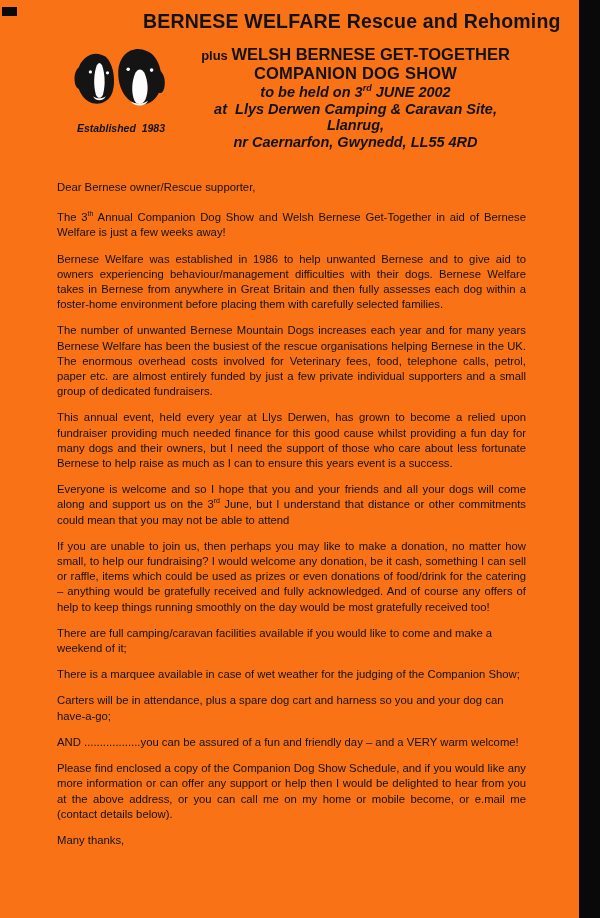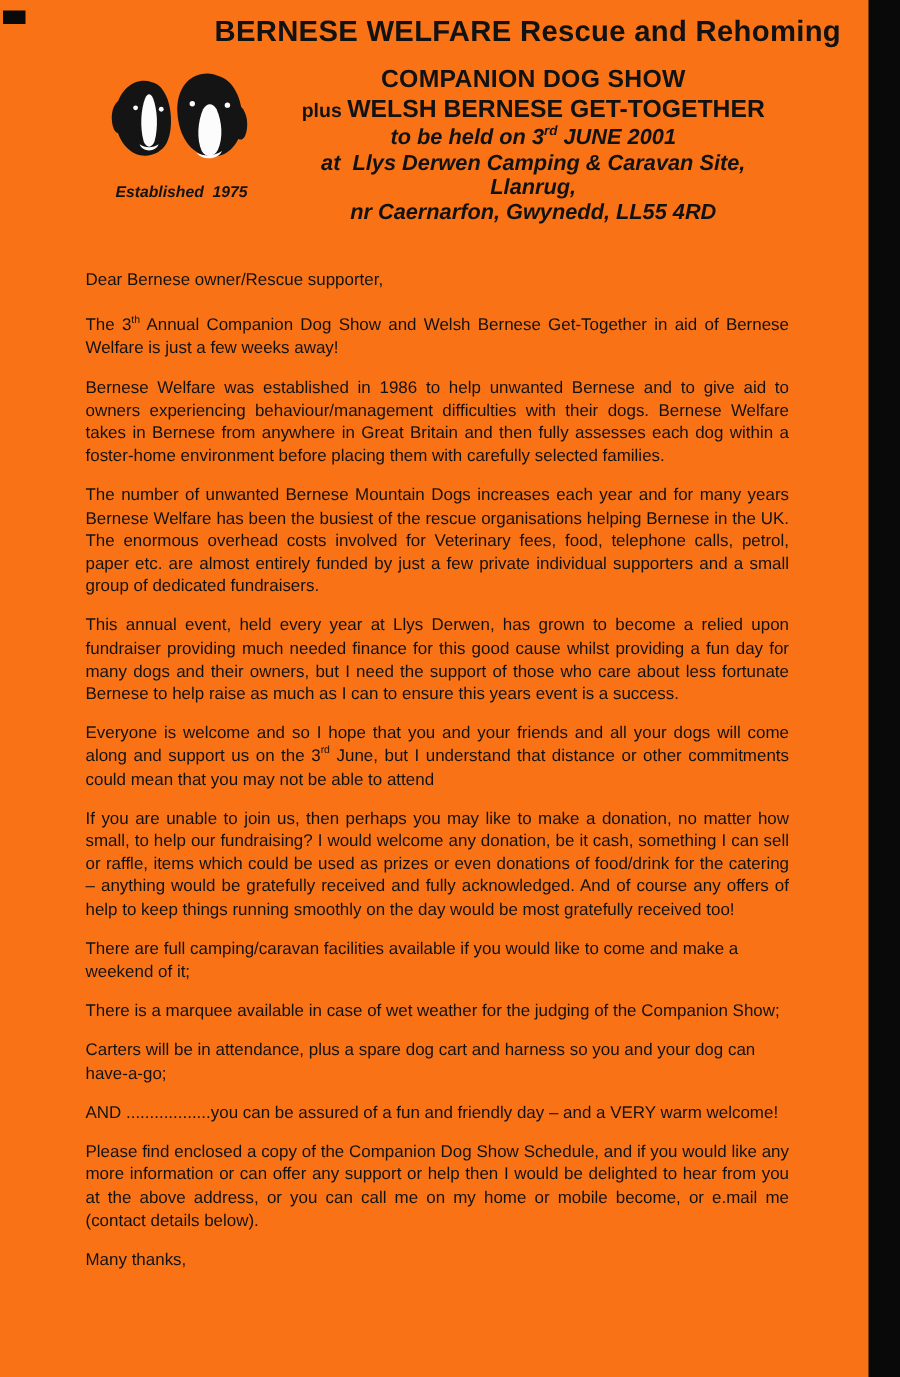--- a/index.html
+++ b/index.html
@@ -76,27 +76,27 @@
           <circle cx="21" cy="31" r="1.8" fill="#fcfcfc"></circle>
           <circle cx="40" cy="32" r="1.8" fill="#fcfcfc"></circle>
 
           <path d="M70,6 C58,8 51,20 52,35 C53,52 62,65 75,67 C88,69 99,58 100,43 C101,28 95,12 84,8 C79,6 75,5 70,6 Z" fill="#141414"></path>
           <path d="M99,30 C104,35 105,45 102,52 C99,57 95,54 95,48 C95,41 97,33 99,30 Z" fill="#141414"></path>
           <path d="M71,32 C67,41 66,54 70,63 C73,68 79,68 82,62 C86,53 85,41 81,32 C78,27 74,27 71,32 Z" fill="#fcfcfc"></path>
           <path d="M66,64 C70,70 82,70 85,63 C79,67 71,67 66,64 Z" fill="#fcfcfc"></path>
           <circle cx="63" cy="28" r="2" fill="#fcfcfc"></circle>
           <circle cx="89" cy="29" r="2" fill="#fcfcfc"></circle>
         </svg>
-        <div class="established">Established  1975</div>
+        <div class="established">Established  1983</div>
       </div>
 
       <div class="event-block">
+        <div class="ev ev2"><span class="plus">plus </span><span>WELSH BERNESE GET-TOGETHER</span></div>
         <div class="ev ev1">COMPANION DOG SHOW</div>
-        <div class="ev ev2"><span class="plus">plus </span><span>WELSH BERNESE GET-TOGETHER</span></div>
-        <div class="ev ev-it"><span>to be held on 3</span><sup>rd</sup><span> JUNE 2001</span></div>
+        <div class="ev ev-it"><span>to be held on 3</span><sup>rd</sup><span> JUNE 2002</span></div>
         <div class="ev ev-it">at  Llys Derwen Camping &amp; Caravan Site, Llanrug,</div>
         <div class="ev ev-it">nr Caernarfon, Gwynedd, LL55 4RD</div>
       </div>
     </div>
 
     <div class="body">
       <p class="salutation">Dear Bernese owner/Rescue supporter,</p>
 
       <p class="just"><span>The 3</span><sup>th</sup><span> Annual Companion Dog Show and Welsh Bernese Get-Together in aid of Bernese Welfare is just a few weeks away!</span></p>
 

